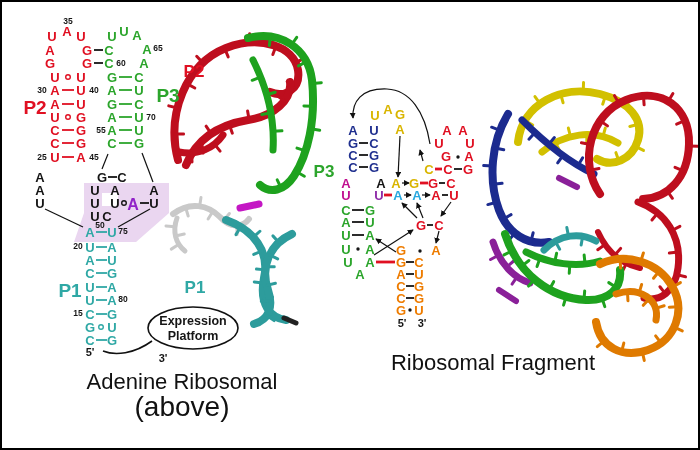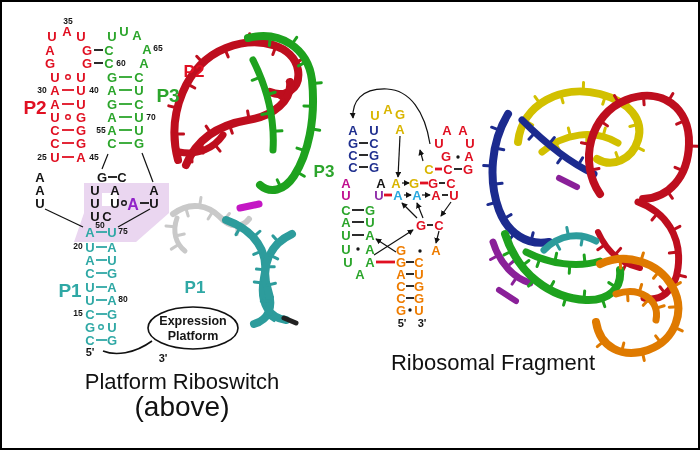--- a/index.html
+++ b/index.html
@@ -408,19 +408,19 @@
         <text x="399" y="300.55" fill="#EE7C00" font-size="13" font-weight="700" text-anchor="middle" font-family="&quot;Liberation Sans&quot;, sans-serif">C</text>
         <text x="417" y="300.55" fill="#EE7C00" font-size="13" font-weight="700" text-anchor="middle" font-family="&quot;Liberation Sans&quot;, sans-serif">G</text>
         <text x="399" y="312.55" fill="#EE7C00" font-size="13" font-weight="700" text-anchor="middle" font-family="&quot;Liberation Sans&quot;, sans-serif">G</text>
         <text x="417" y="312.55" fill="#EE7C00" font-size="13" font-weight="700" text-anchor="middle" font-family="&quot;Liberation Sans&quot;, sans-serif">U</text>
         <text x="400" y="324.85" fill="#151515" font-size="11" font-weight="700" text-anchor="middle" font-family="&quot;Liberation Sans&quot;, sans-serif">5'</text>
         <text x="420" y="324.85" fill="#151515" font-size="11" font-weight="700" text-anchor="middle" font-family="&quot;Liberation Sans&quot;, sans-serif">3'</text>
       </g>
   </svg>
 
   <div class="caption" style="left:180px;top:367px;">
-    <div>Platform Riboswitch</div>
+    <div>Adenine Ribosomal</div>
     <div class="sub">(above)</div>
   </div>
   <div class="caption" style="left:491px;top:348px;">
     <div>Ribosomal Fragment</div>
   </div>
 </div>
 
 </body></html>

